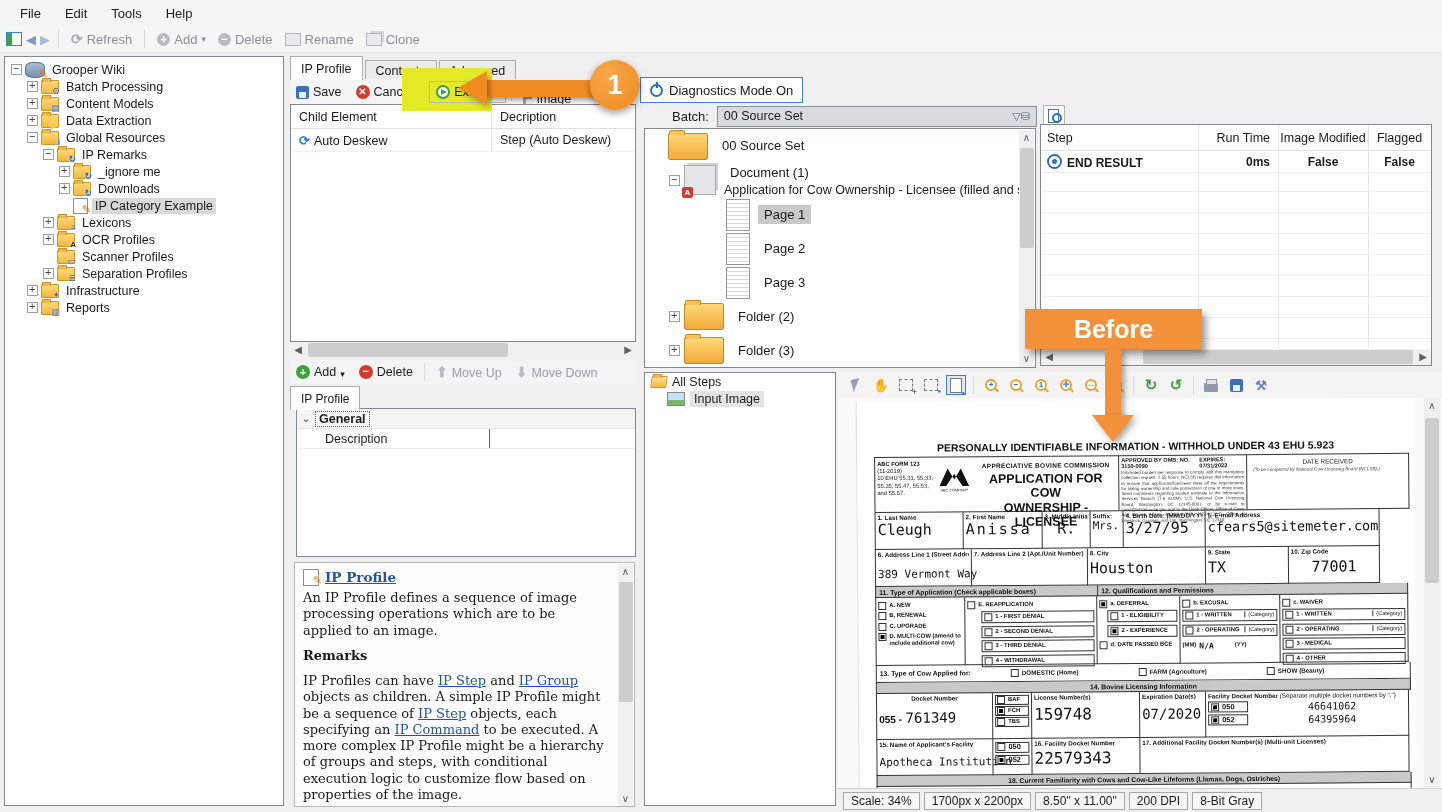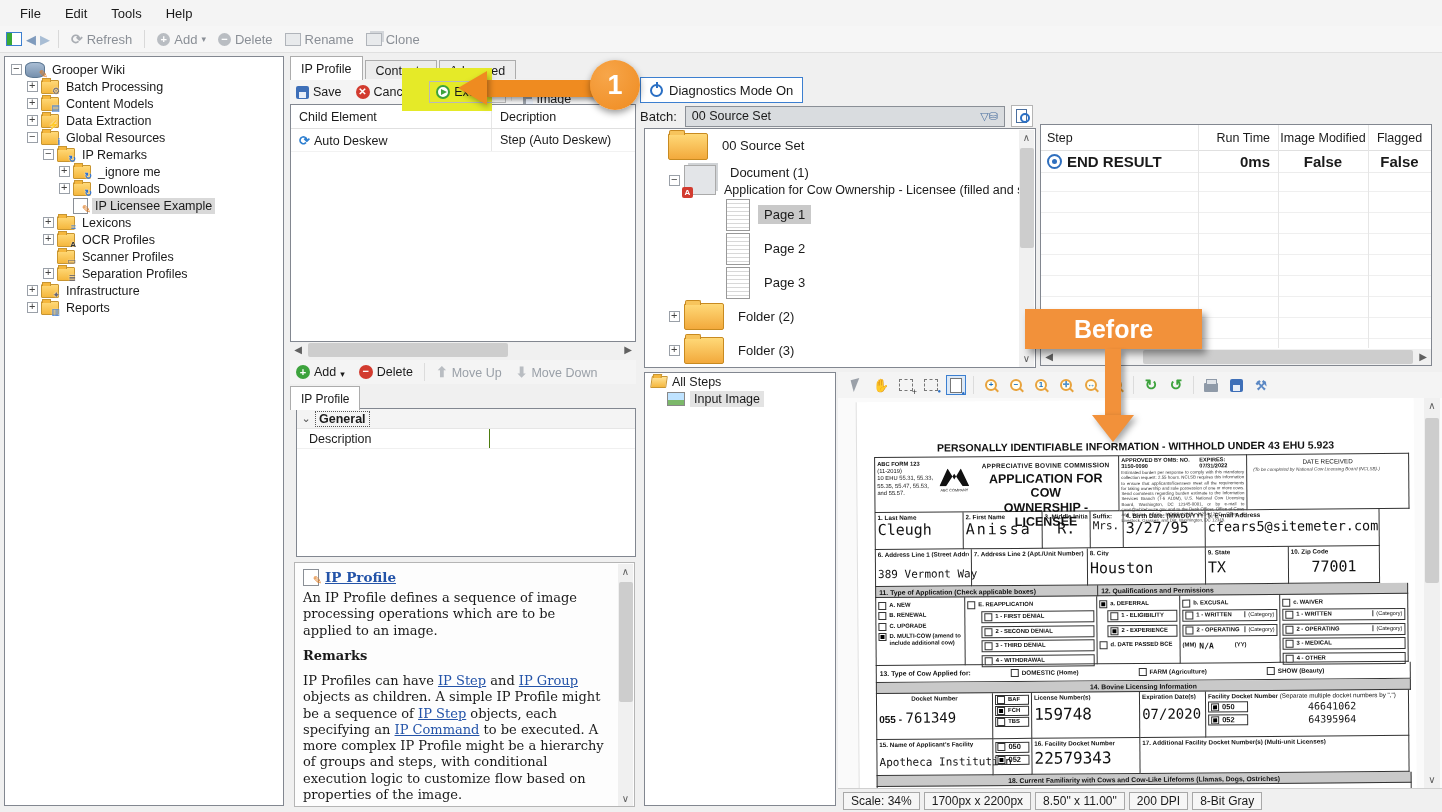--- a/index.html
+++ b/index.html
@@ -87,37 +87,37 @@
   .ico-del{display:inline-block;width:14px;height:14px;border-radius:50%;background:#d23b2f;color:#fff;text-align:center;line-height:13px;font-weight:bold;font-size:11px;}
   .gray-txt{color:#9aa0a8;}
   .arr-up,.arr-dn{color:#b9bdc2;font-size:14px;font-weight:bold;}
 
   .prop-tabstrip{position:absolute;left:290px;top:386px;width:346px;height:22px;}
   .prop-grid{left:296px;top:408px;width:340px;height:149px;}
   .pg-cat{display:flex;align-items:center;height:19px;background:#f4f4f4;border-bottom:1px solid #e6e6e6;}
   .pg-chev{width:18px;text-align:center;color:#555;font-size:11px;}
   .pg-cat-label{font-weight:bold;border:1px dotted #555;padding:0 3px;font-size:12.5px;}
   .pg-row{display:flex;height:19px;align-items:center;border-bottom:1px solid #f0f0f0;font-size:12.5px;}
-  .pg-name{width:193px;padding-left:12px;box-sizing:border-box;border-right:1px solid #4d7c0f;height:100%;display:flex;align-items:center;text-align:center;}
+  .pg-name{width:193px;padding-left:28px;box-sizing:border-box;border-right:1px solid #4d7c0f;height:100%;display:flex;align-items:center;text-align:center;}
 
   .help{left:294px;top:562px;width:341px;height:245px;background:#fdfdfd;border:1px solid #b5b5b5;overflow:hidden;}
   .help-inner{position:absolute;left:8px;top:6px;width:305px;font-family:"DejaVu Serif",serif;font-size:13px;line-height:1.25;}
   .help-title{display:flex;align-items:center;gap:6px;margin-bottom:4px;}
   .help-title-link{color:#2353a8;font-weight:bold;text-decoration:underline;font-size:13.5px;}
   .help-ico{width:14px;height:15px;background:#fff;border:1px solid #8a8f96;position:relative;flex:none;}
   .help-ico::after{content:"✎";position:absolute;right:-4px;bottom:-3px;color:#e07b20;font-size:11px;}
   .help p{margin:0 0 9px 0;}
   .hlink{color:#2353a8;text-decoration:underline;}
   .remarks{font-weight:bold;font-family:"DejaVu Serif",serif;margin:0 0 2px;}
 
   
   .diag-btn{position:absolute;left:640px;top:77px;height:24px;display:flex;align-items:center;gap:6px;padding:0 9px;background:#fff;border:1px solid #3c7fd0;font-size:13px;}
   .pwr{width:13px;height:13px;border:2px solid #2a6fc4;border-radius:50%;position:relative;box-sizing:border-box;}
   .pwr::after{content:"";position:absolute;left:3.5px;top:-4px;width:2px;height:6px;background:#2a6fc4;}
-  .batch-bar{position:absolute;left:640px;top:104px;width:396px;height:24px;display:flex;align-items:center;text-align:right;}
+  .batch-bar{position:absolute;left:672px;top:104px;width:396px;height:24px;display:flex;align-items:center;text-align:right;}
   .batch-combo{margin-left:8px;width:320px;height:21px;background:#d9dcdf;border:1px solid #8a8f96;display:flex;align-items:center;padding:0 6px;box-sizing:border-box;font-size:12.5px;}
   .funnel{margin-left:auto;color:#4a6f9f;font-size:11px;}
   .page-mag-btn{margin-left:6px;width:20px;height:20px;border:1px solid #b5b5b5;background:#fff;position:relative;}
   .page-mag-btn::before{content:"";position:absolute;left:4px;top:3px;width:9px;height:12px;background:#fff;border:1px solid #4a6f9f;}
   .page-mag-btn::after{content:"";position:absolute;right:2px;bottom:3px;width:6px;height:6px;border:2px solid #2a6fc4;border-radius:50%;}
 
   .batch-tree{left:644px;top:128px;width:392px;height:240px;overflow:hidden;}
   .brow{display:flex;align-items:center;min-height:34px;padding-left:8px;}
   .bexp{flex:none;width:11px;height:11px;box-sizing:border-box;margin-right:4px;position:relative;visibility:hidden;}
   .bexp.plus,.bexp.minus{visibility:visible;border:1px solid #9aa0a8;background:#fff;}
@@ -143,21 +143,21 @@
   .slabel.selected{background:#e3e3e3;padding:1px 4px;}
 
   
   .pr-title{position:absolute;left:1040px;top:105px;width:392px;text-align:center;font-size:12.5px;}
   .pr-panel{left:1040px;top:124px;width:392px;height:242px;overflow:hidden;}
   .pr-head{display:flex;height:25px;align-items:center;font-size:12.5px;border-bottom:1px solid #e0e0e0;}
   .pr-c1{width:157px;padding-left:6px;box-sizing:border-box;}
   .pr-c2{width:80px;text-align:right;padding-right:8px;box-sizing:border-box;}
   .pr-c3{width:90px;text-align:center;}
   .pr-c4{flex:1;text-align:center;}
-  .pr-row{display:flex;height:21px;align-items:center;font-weight:bold;font-size:15px;border-bottom:1px solid #ececec;}
+  .pr-row{display:flex;height:21px;align-items:center;font-weight:bold;font-size:12px;border-bottom:1px solid #ececec;}
   .ico-end{display:inline-block;width:11px;height:11px;border:2px solid #2f6fbe;border-radius:50%;position:relative;margin-right:5px;vertical-align:-2px;box-sizing:content-box;}
   .ico-end::after{content:"";position:absolute;left:3px;top:3px;width:5px;height:5px;background:#2f6fbe;border-radius:50%;}
   .pr-grid{position:absolute;left:0;top:46px;right:0;bottom:17px;background:repeating-linear-gradient(to bottom,transparent 0 20px,#efefef 20px 21px);}
   .pr-vline{position:absolute;top:0;bottom:17px;width:1px;background:#e6e6e6;}
 
   
   .viewer-toolbar{position:absolute;left:838px;top:372px;width:604px;height:26px;background:#f4f4f4;display:flex;align-items:center;gap:5px;padding-left:8px;box-sizing:border-box;}
   .vt-sep{width:1px;height:18px;background:#dcdcdc;margin:0 2px;}
   .vt-btn{width:20px;height:20px;display:flex;align-items:center;justify-content:center;position:relative;box-sizing:border-box;}
   .vt-btn.selected{border:1px solid #3c7fd0;background:#dce9f7;}
@@ -324,21 +324,21 @@
         <span class="indent" style="width: 48px;"></span>
         <span class="exp plus"></span>
         <span class="ticon ic-folder-ip"></span>
         <span class="tlabel">Downloads</span>
       </div>
 
       <div class="trow">
         <span class="indent" style="width: 48px;"></span>
         <span class="exp"></span>
         <span class="ticon ic-ip-profile"></span>
-        <span class="tlabel selected">IP Licensee Example</span>
+        <span class="tlabel selected">IP Category Example</span>
       </div>
 
       <div class="trow">
         <span class="indent" style="width: 32px;"></span>
         <span class="exp plus"></span>
         <span class="ticon ic-folder-lex"></span>
         <span class="tlabel">Lexicons</span>
       </div>
 
       <div class="trow">

